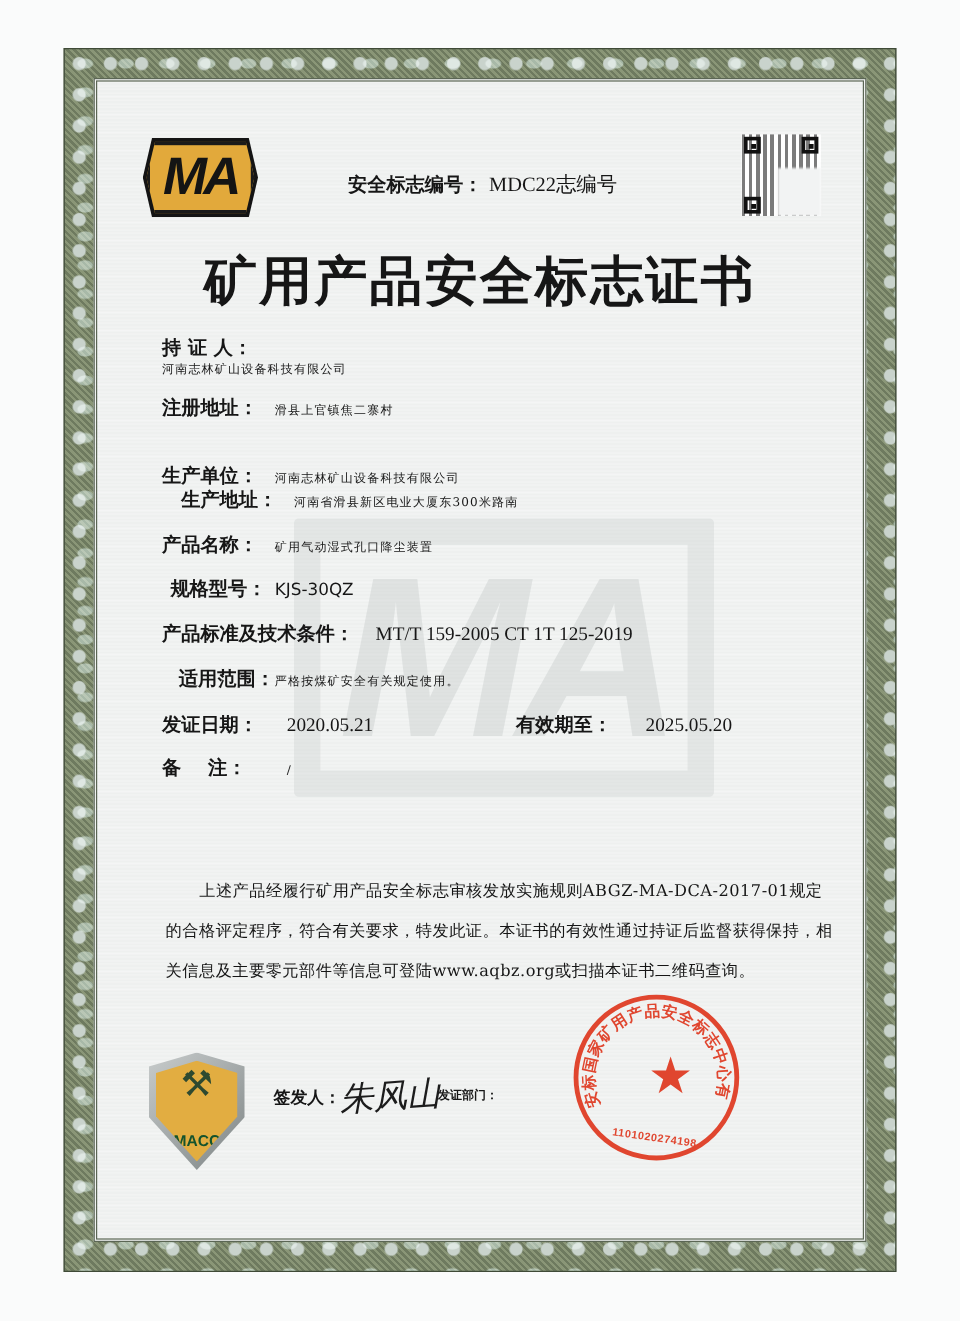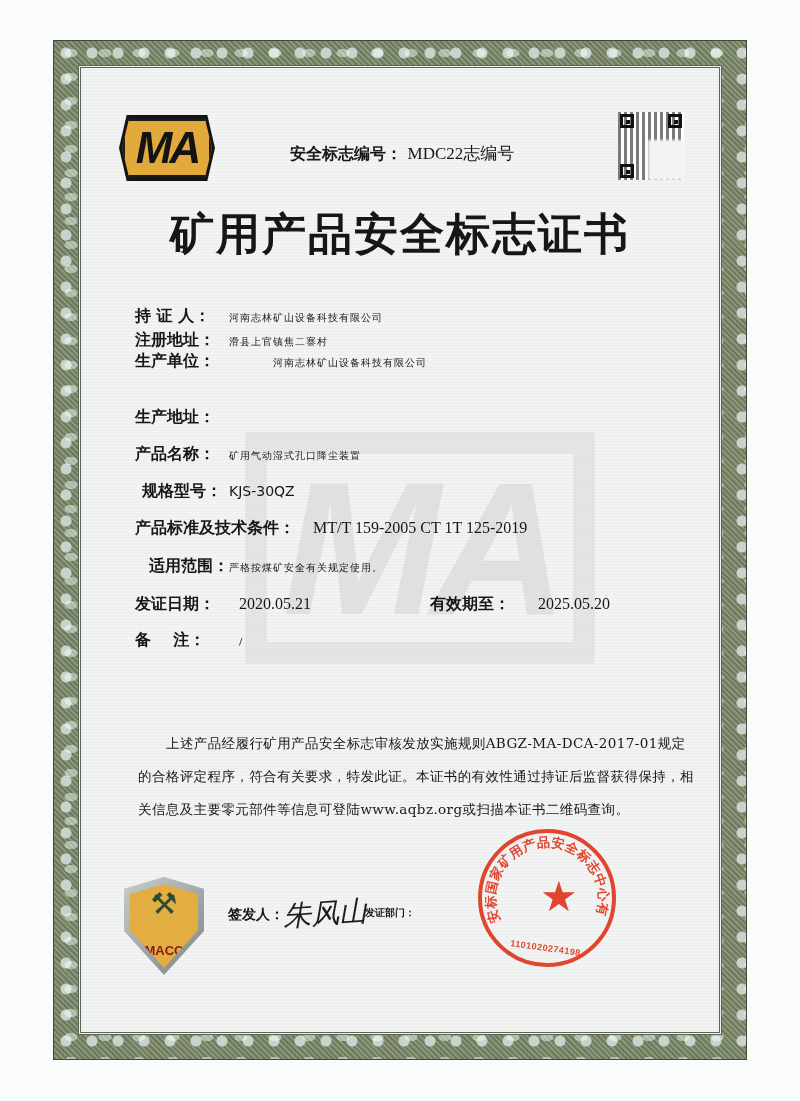--- a/index.html
+++ b/index.html
@@ -79,21 +79,21 @@
     background:linear-gradient(135deg,#c8cccc,#7e8585);
     clip-path: polygon(50% 0,100% 12%,100% 55%,50% 100%,0 55%,0 12%);
   }
   .macc-inner {
     position:absolute; left:130px; top:884px; width:68px; height:84px;
     background:#e2ad41;
     clip-path: polygon(50% 0,100% 12%,100% 55%,50% 100%,0 55%,0 12%);
     display:flex; flex-direction:column; align-items:center; justify-content:center;
   }
   .macc-gear { font-size:30px; color:#2e4a30; line-height:30px; margin-top:-6px; }
-  .macc-text { font: 900 13px "Liberation Sans", sans-serif; color:#7f1d1d;margin-top:24px; }
+  .macc-text { font: 900 13px "Liberation Sans", sans-serif; color:#14532d;margin-top:24px; }
   .signer-label { position:absolute; left:228px; top:906px; font-size:14px; font-weight:bold; }
   .signature { position:absolute; left:283px; top:895px; font: italic 28px "DejaVu Serif", serif; color:#1c1c1c; transform:rotate(-4deg); }
   .dept-label { position:absolute; left:365px; top:906px; font-size:10px; font-weight:bold; }
   .seal {
     position:absolute; left:478px; top:829px; width:138px; height:138px; border-radius:50%;
     border:4px solid #e0462f; box-sizing:border-box;
   }
   .seal-star { position:absolute; left:540px; top:876px; font-size:42px; color:#e0462f; line-height:42px; }
   .seal-text { position:absolute; left:478px; top:829px; width:138px; height:138px; }
   .seal-code { position:absolute; left:510px; top:943px; font: bold 9px "Liberation Sans", sans-serif; color:#e0462f; transform:rotate(8deg); letter-spacing:.5px; }
@@ -117,34 +117,35 @@
 <div class="qr">
   <div class="mod"></div>
   <div class="finder" style="left:2px;top:2px;"></div>
   <div class="finder" style="right:2px;top:2px;"></div>
   <div class="finder" style="left:2px;bottom:2px;"></div>
   <div class="blur"></div>
 </div>
 
 <div class="title">矿用产品安全标志证书</div>
 
-<div class="field" style="top:306px;">
+<div class="field" style="top:280px;flex-direction:column;">
   <span class="label" style="width:94px;">持 证 人：</span>
   <span class="value">河南志林矿山设备科技有限公司</span>
 </div>
 <div class="field" style="top:330px;">
   <span class="label" style="width:94px;">注册地址：</span>
   <span class="value">滑县上官镇焦二寨村</span>
 </div>
-<div class="field" style="top:351px;gap:44px;">
+<div class="field" style="top:387px;">
   <span class="label" style="width:94px;">生产单位：</span>
   <span class="value">河南志林矿山设备科技有限公司</span>
 </div>
 <div class="field" style="top:407px;">
-  <span class="label" style="width:94px;">生产地址：</span>
+  <span class="label" style="width:94px;margin-left:16px;">生产地址：</span>
+  <span class="value">河南省滑县新区电业大厦东300米路南</span>
 </div>
 <div class="field" style="top:444px;">
   <span class="label" style="width:94px;">产品名称：</span>
   <span class="value">矿用气动湿式孔口降尘装置</span>
 </div>
 <div class="field" style="top:481px;text-align:center;">
   <span class="label" style="width:94px;">规格型号：</span>
   <span class="value latin" style="font-family:'DejaVu Sans',sans-serif;font-size:14px;">KJS-30QZ</span>
 </div>
 <div class="field" style="top:518px;">

